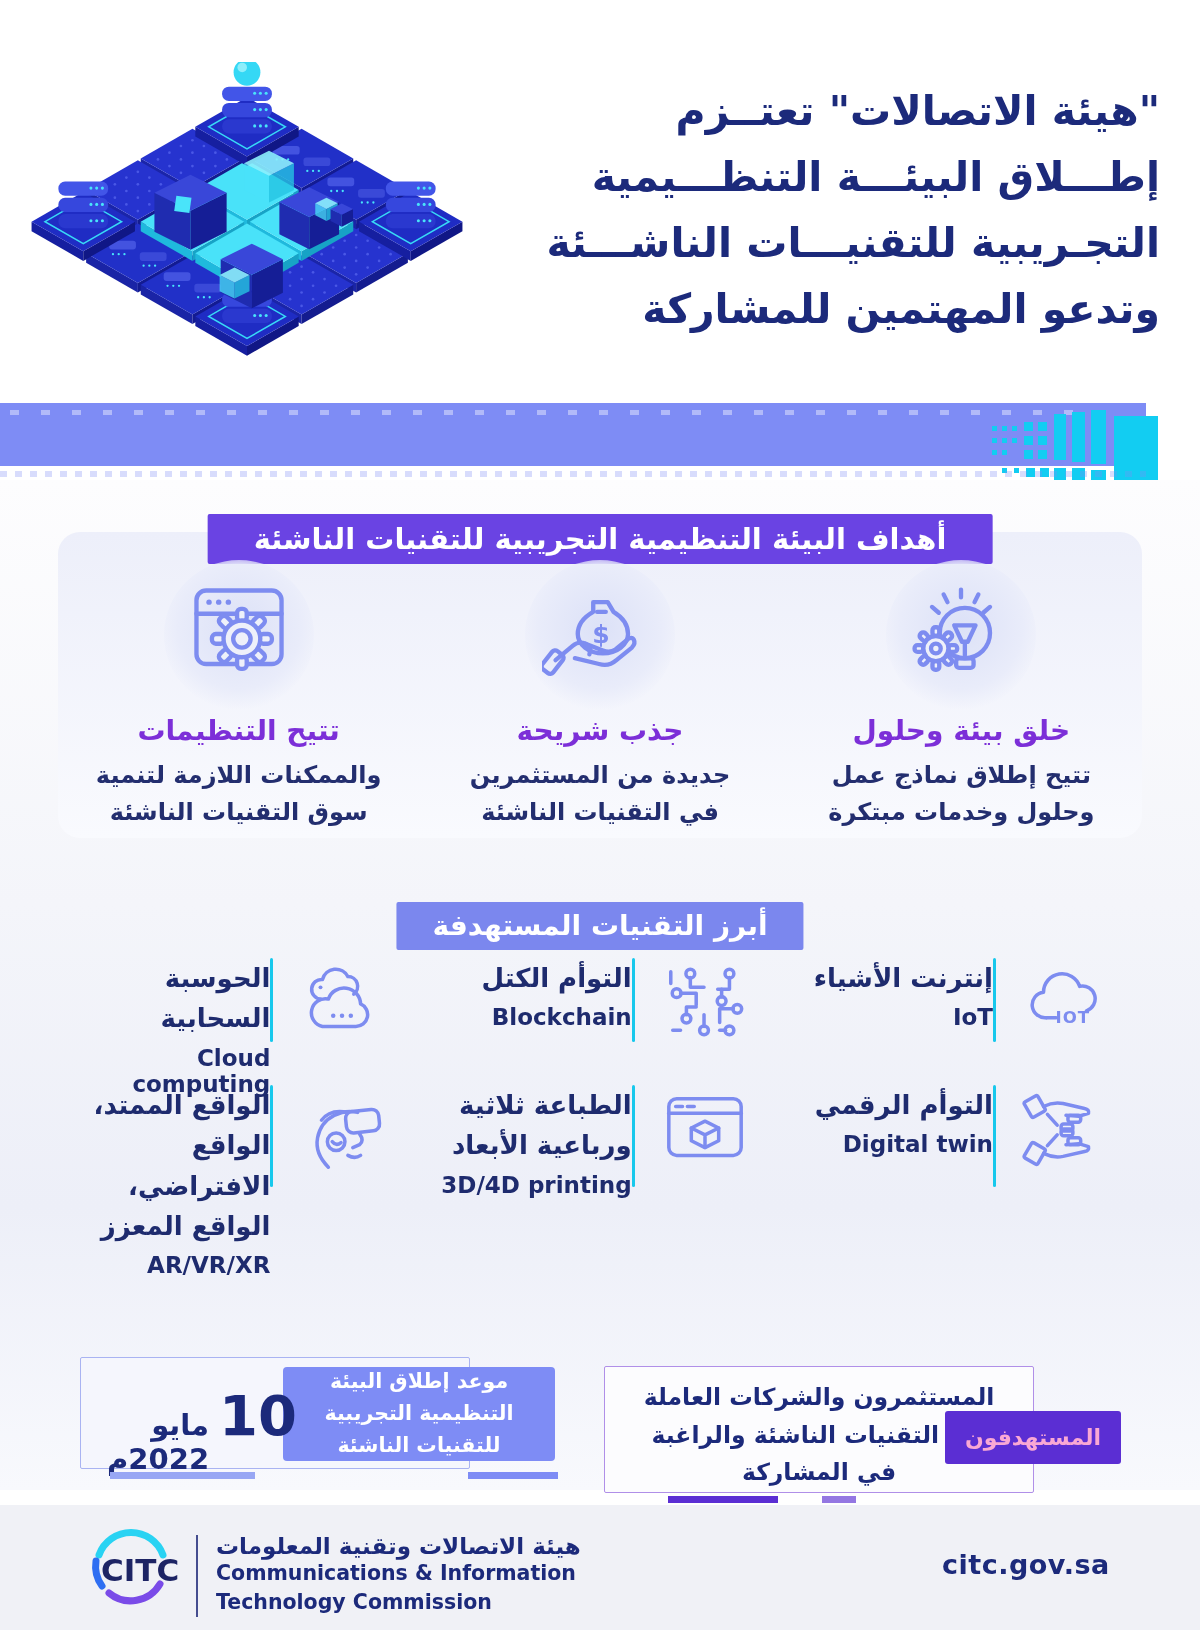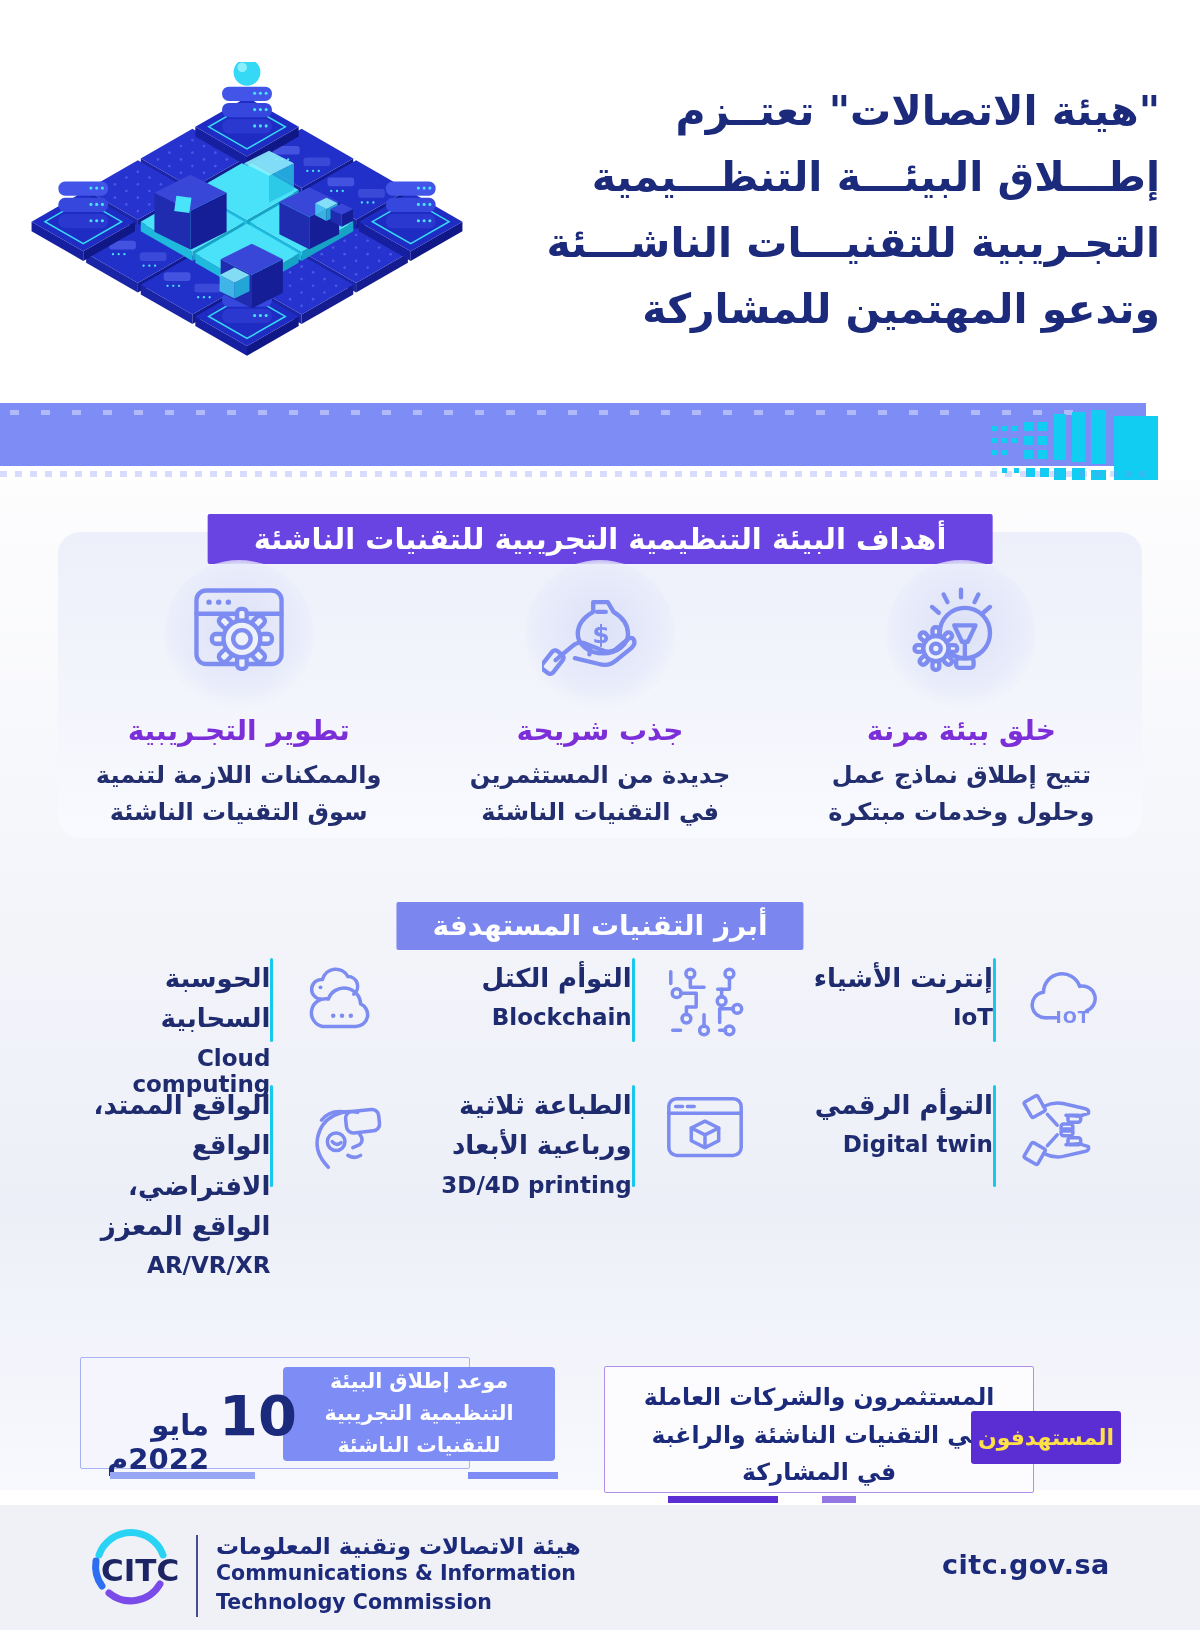--- a/index.html
+++ b/index.html
@@ -67,22 +67,22 @@
         display:flex; align-items:center; justify-content:center; text-align:center; direction:rtl; padding:0 12px; }
   .launch-date { position:absolute; left:4px; top:0; width:212px; height:100%; display:flex; direction:rtl;
         justify-content:center; align-items:baseline; gap:10px; padding-top:30px; color:#1c2a7b; }
   .launch-day { font-size:56px; font-weight:700; line-height:1; }
   .launch-month { font-size:29px; font-weight:700; }
 
   .audience-box { position:absolute; left:604px; top:1366px; width:430px; height:127px;
         border:1.5px solid #b08fe8; background:#fcfcfe; border-radius:2px;
         color:#1c2a7b; font-weight:700; font-size:23.5px; line-height:1.6;
         direction:rtl; text-align:center; padding:12px 30px 0; }
-  .audience-tab { position:absolute; right:-88px; top:44px; background:#5b2ed3; color:#fde047;
-        font-weight:700; font-size:22px; padding:9px 7px; border-radius:3px; direction:rtl; }
+  .audience-tab { position:absolute; right:-88px; top:44px; background:#5b2ed3; color:#f9a8d4;
+        font-weight:700; font-size:22px; padding:9px 20px; border-radius:3px; direction:rtl; }
 
   .dash { position:absolute; height:7px; }
   .dash-l1 { left:110px; top:1472px; width:145px; background:#98a7f4; }
   .dash-l2 { left:468px; top:1472px; width:90px;  background:#7e8cf5; }
   .dash-a1 { left:668px; top:1496px; width:110px; background:#5b2ed3; }
   .dash-a2 { left:822px; top:1496px; width:34px;  background:#5b2ed3; opacity:.65; }
 
   
   .footer { position:absolute; left:0; top:1505px; width:1200px; height:125px; background:#f0f1f6; }
   .logo { position:absolute; left:75px; top:12px; }
@@ -293,21 +293,21 @@
                 <rect class="icmask" x="-3.5" y="-22" width="7" height="9" rx="3" transform="rotate(225)"></rect>
                 <rect class="icmask" x="-3.5" y="-22" width="7" height="9" rx="3" transform="rotate(270)"></rect>
                 <rect class="icmask" x="-3.5" y="-22" width="7" height="9" rx="3" transform="rotate(315)"></rect>
               </g>
               <circle class="icmask" r="13" stroke="#7d8cf0"></circle>
               <circle r="5"></circle>
             </g>
           </g>
         </svg>
       </div>
-      <div class="goal-title">خلق بيئة مرنة</div>
+      <div class="goal-title">خلق بيئة وحلول</div>
       <div class="goal-body">تتيح إطلاق نماذج عمل وحلول وخدمات مبتكرة</div>
     </div>
 
     <div class="goal-col">
       <div class="goal-iconwrap">
         <svg width="116" height="116" viewBox="0 0 120 120">
           <g class="ic">
             <path d="M53,26 h15 l6,10 q15,9 15,23 a26,20 0 0 1 -52,0 q0,-14 16,-23 z"></path>
             <path d="M57,36 h9"></path>
             <path d="M14,86 L32,71 Q38,66 45,69 L63,76 Q70,79 76,75 L88,65 Q93,61 95,65 Q97,69 93,73 L77,86 Q69,93 59,90 L34,84"></path>
@@ -342,21 +342,21 @@
               <rect class="icmask" x="-5" y="-31" width="10" height="13" rx="4" transform="rotate(180)"></rect>
               <rect class="icmask" x="-5" y="-31" width="10" height="13" rx="4" transform="rotate(225)"></rect>
               <rect class="icmask" x="-5" y="-31" width="10" height="13" rx="4" transform="rotate(270)"></rect>
               <rect class="icmask" x="-5" y="-31" width="10" height="13" rx="4" transform="rotate(315)"></rect>
             </g>
             <circle class="icmask" r="19" stroke="#7d8cf0"></circle>
             <circle r="9"></circle>
           </g>
         </svg>
       </div>
-      <div class="goal-title">تطوير التجـريبية</div>
+      <div class="goal-title">تتيح التنظيمات</div>
       <div class="goal-body">والممكنات اللازمة لتنمية سوق التقنيات الناشئة</div>
     </div>
   </div>
 
   <div class="section-header tech-title">أبرز التقنيات المستهدفة</div>
 
   <div class="tech-row tech-row1">
 
     <div class="tech-cell">
       <div class="tech-text">

